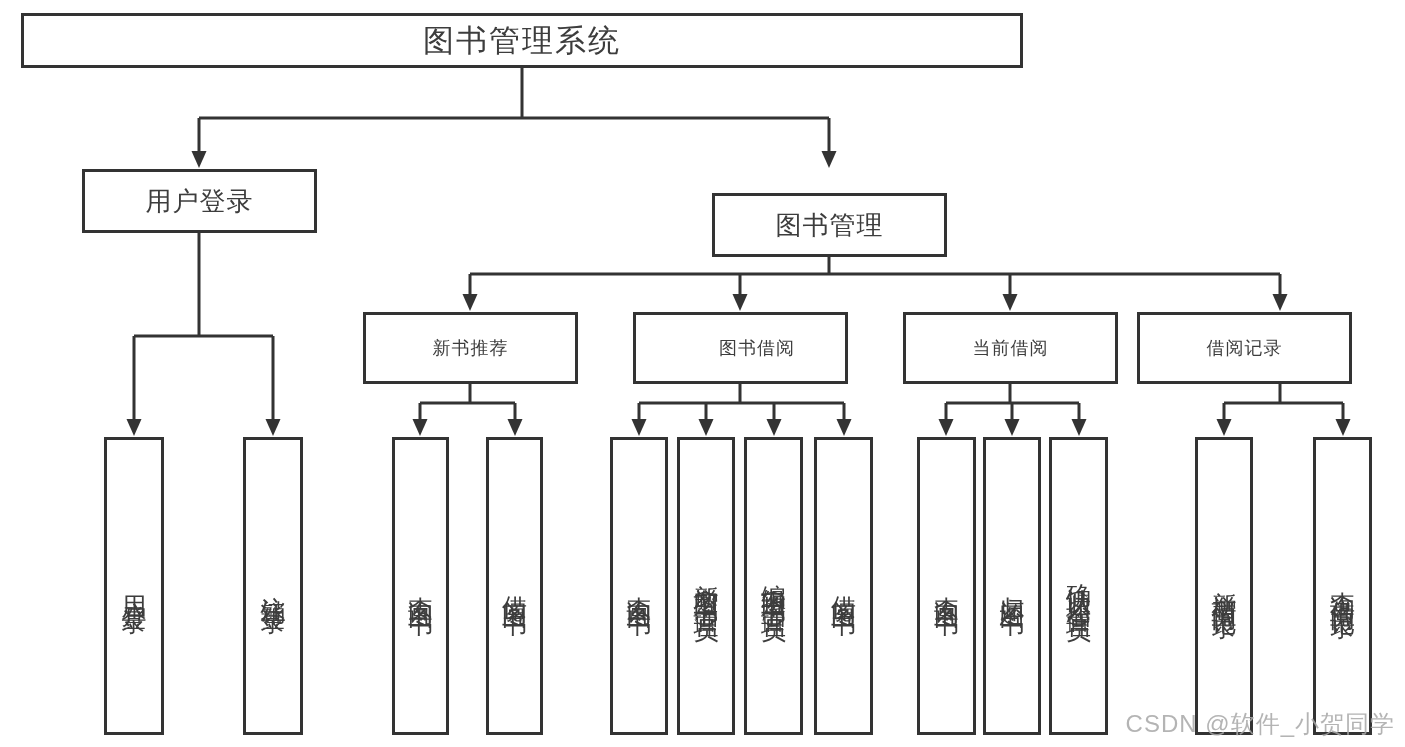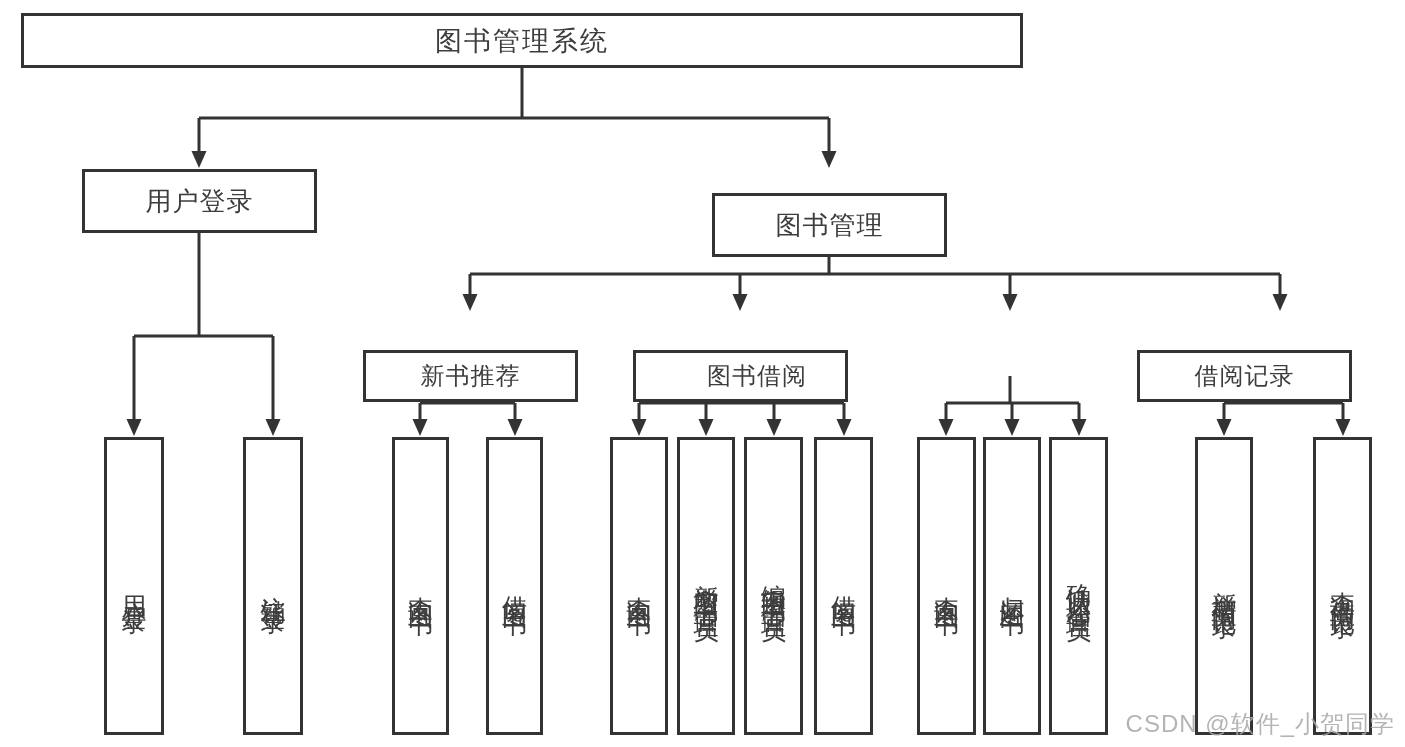--- a/index.html
+++ b/index.html
@@ -24,25 +24,25 @@
 
   .node{
     position:absolute;
     box-sizing:border-box;
     background:#fff;
     border:3px solid var(--line);
     display:flex;align-items:center;justify-content:center;
     z-index:2;
     text-align:center;
   }
-  .node-root{left:21px;top:13px;width:1002px;height:55px;font-size:27px;letter-spacing:2px;}
+  .node-root{left:21px;top:13px;width:1002px;height:55px;font-size:31px;letter-spacing:2px;}
   .node-l2{top:169px;width:235px;height:64px;font-size:26px;letter-spacing:1px;}
   .n-user-login{left:82px;}
   .n-book-mgmt{left:712px;margin-top:24px;}
-  .node-l3{top:312px;width:215px;height:52px;font-size:24px;letter-spacing:1px;margin-top:38px;}
+  .node-l3{top:312px;width:215px;height:72px;font-size:18px;letter-spacing:1px;}
   .n-new-books{left:363px;}
   .n-book-borrow{left:633px;padding-left:33px;}
   .n-current-borrow{left:903px;}
   .n-borrow-records{left:1137px;}
 
   .leaf{top:437px;height:298px;}
   .leaf .vtext{
     writing-mode:vertical-rl;
     text-orientation:mixed;
     font-size:25px;
@@ -127,20 +127,23 @@
   <div class="node node-l2 n-book-mgmt">
     <span>图书管理</span>
   </div>
 
   <div class="node node-l3 n-new-books">
     <span>新书推荐</span>
   </div>
   <div class="node node-l3 n-book-borrow">
     <span>图书借阅</span>
   </div>
+  <div class="node node-l3 n-current-borrow">
+    <span>当前借阅</span>
+  </div>
   <div class="node node-l3 n-borrow-records">
     <span>借阅记录</span>
   </div>
 
   <div class="node leaf l0">
     <span class="vtext">用户登录</span>
   </div>
   <div class="node leaf l1">
     <span class="vtext">注销登录</span>
   </div>

